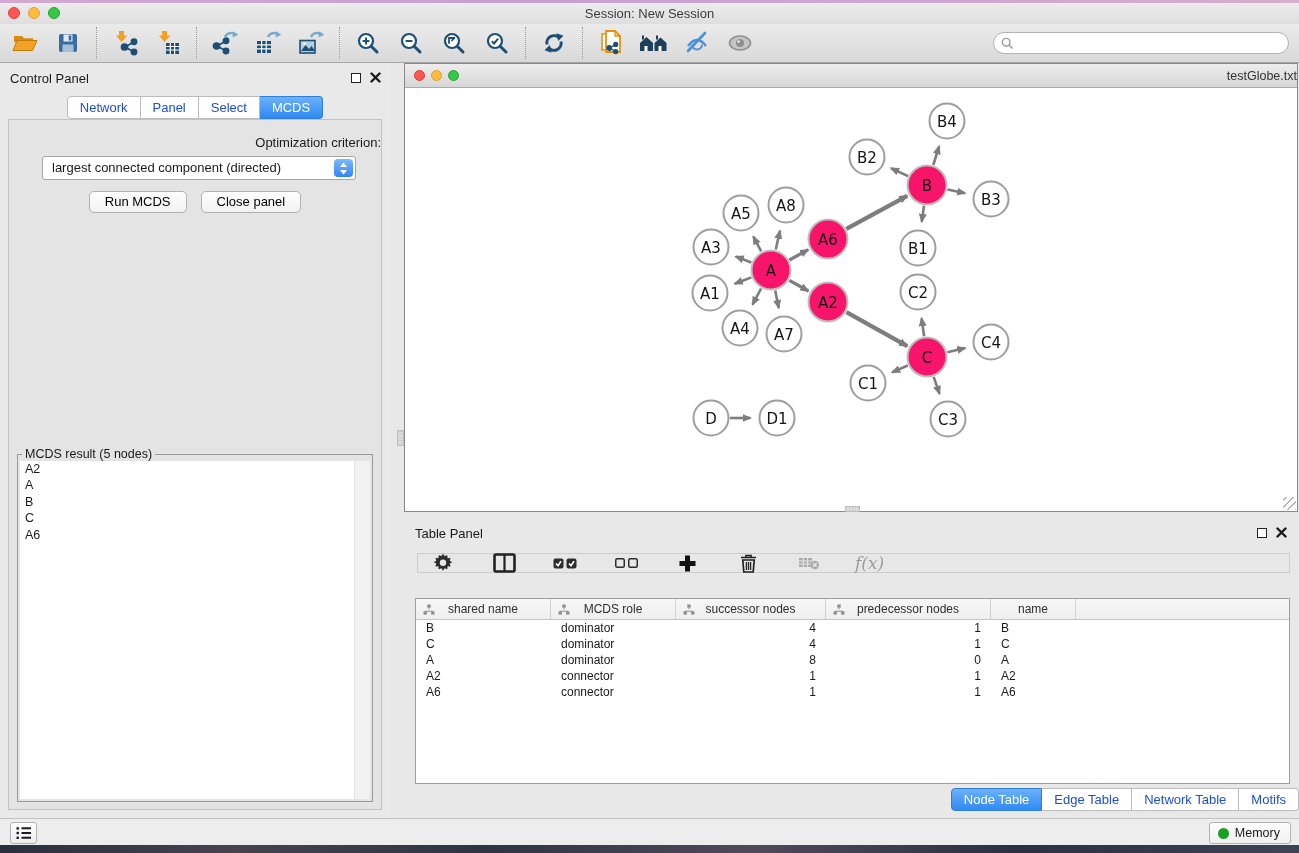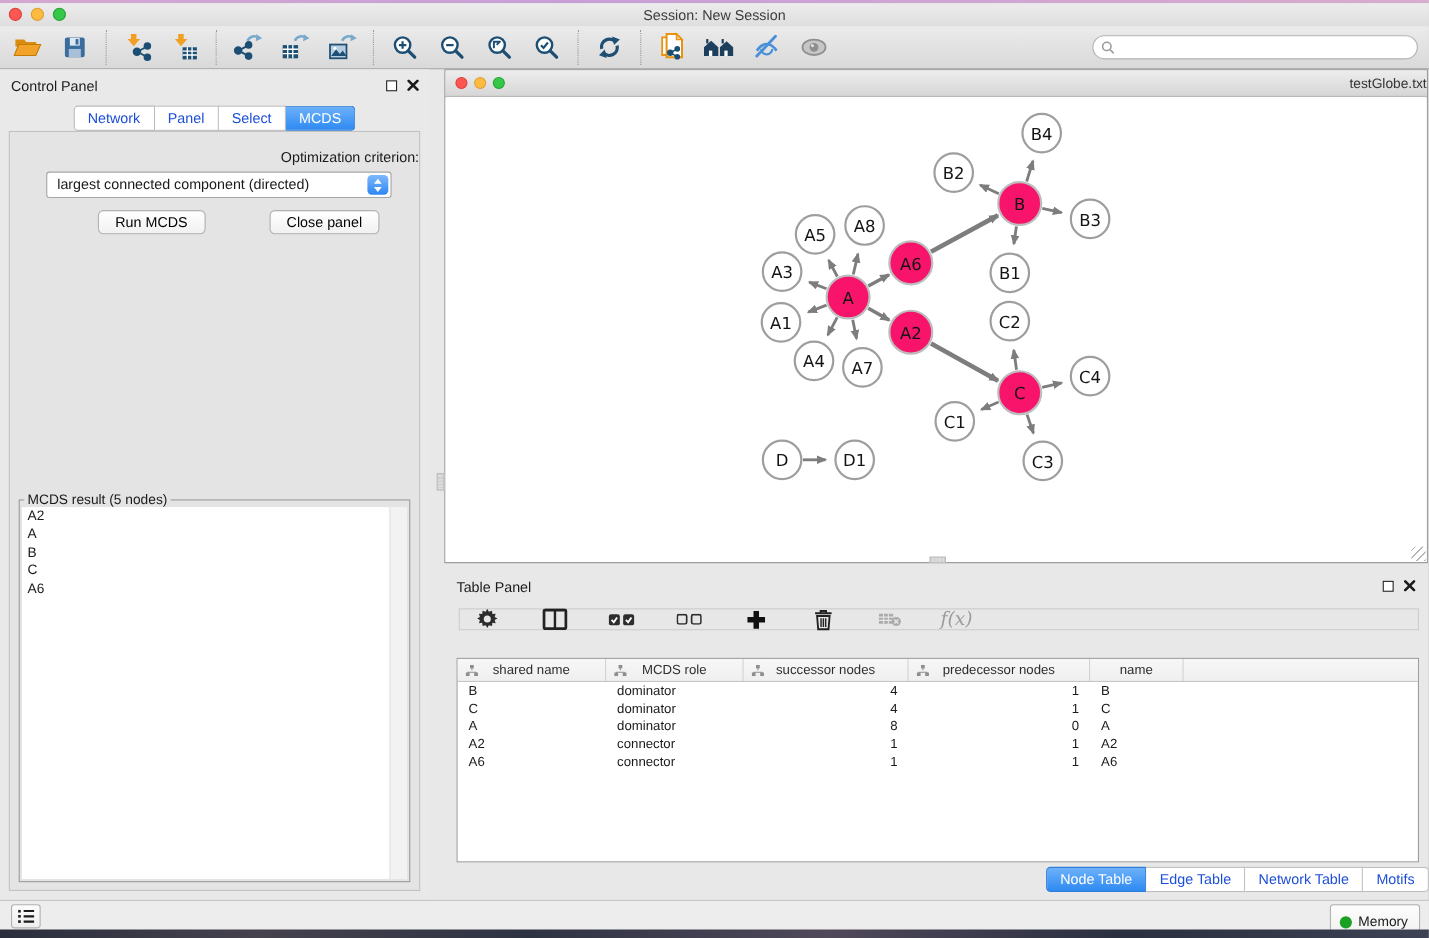--- a/index.html
+++ b/index.html
@@ -42,21 +42,21 @@
   .cp-tabs { position: absolute; top: 33px; left: 0; right: 0; display: flex; justify-content: center; }
   .cp-box { position: absolute; left: 8px; top: 56px; right: 8px; bottom: 8px;
     background: #e4e4e4; border: 1px solid #c2c2c2; }
   .opt-label { position: absolute; top: 15px; left: 0; right: 0; text-align: right; font-size: 13px; }
   .combo { position: absolute; left: 33px; top: 36px; width: 314px; height: 24px; background: #fff;
     border: 1px solid #a6a6a6; border-radius: 3px; font-size: 13px; line-height: 22px; padding-left: 9px; }
   .combo-stepper { position: absolute; right: 2px; top: 2px; width: 19px; height: 18px; border-radius: 4px;
     background: linear-gradient(#7db9fc,#2f86f4); display: flex; align-items: center; justify-content: center; }
   .btnrow { position: absolute; top: 71px; left: 0; right: 0; display: flex; justify-content: center; gap: 14px; }
   .pushbtn { font-size: 13px; line-height: 18px; padding: 1px 15px; height: 22px;
-    background: linear-gradient(#ffffff,#f1f1f1); border: 1px solid #b2b2b2; border-radius: 5px; margin-left: 44px; }
+    background: linear-gradient(#ffffff,#f1f1f1); border: 1px solid #b2b2b2; border-radius: 5px; }
   .resultbox { position: absolute; left: 8px; right: 8px; top: 334px; bottom: 7px; border: 1px solid #9b9b9b; }
   .result-legend { position: absolute; top: -8px; left: 4px; background: #e4e4e4; padding: 0 3px; font-size: 12.5px; }
   .listbox { position: absolute; left: 2px; right: 2px; top: 6px; bottom: 2px; background: #fff; overflow: hidden; }
   .list-scroll { position: absolute; right: 0; top: 0; bottom: 0; width: 16px; background: #f2f2f2; border-left: 1px solid #e2e2e2; }
   .list-item { font-size: 12.5px; line-height: 16.4px; padding-left: 5px; }
 
   
   .network-window { position: absolute; left: 404px; top: 63px; width: 894px; height: 449px;
     border: 1px solid #898989; background: #fff; }
   .nw-titlebar { position: absolute; left: 0; right: 0; top: 0; height: 24px;
@@ -94,21 +94,21 @@
   .td { font-size: 12px; line-height: 16px; padding: 0 10px; white-space: nowrap; overflow: hidden; }
   .td.left { text-align: left; } .td.right { text-align: right; }
   .tp-tabs { position: absolute; left: 0; right: 0; bottom: 7px; display: flex; justify-content: flex-end; }
 
   
   .statusbar { position: absolute; left: 0; top: 818px; right: 0; height: 27px;
     background: #ededed; border-top: 1px solid #c2c2c2; }
   .list-btn { position: absolute; left: 10px; top: 3px; width: 27px; height: 22px;
     background: linear-gradient(#fdfdfd,#eee); border: 1px solid #b2b2b2; border-radius: 3px;
     display: flex; align-items: center; justify-content: center; }
-  .memory-btn { position: absolute; right: 8px; top: 3px; height: 32px; padding: 0 10px 0 8px;
+  .memory-btn { position: absolute; right: 8px; top: 3px; height: 22px; padding: 0 10px 0 8px;
     background: linear-gradient(#fdfdfd,#f0f0f0); border: 1px solid #b2b2b2; border-radius: 3px;
     display: flex; align-items: center; gap: 6px; font-size: 12.5px; }
   .mem-dot { width: 11px; height: 11px; border-radius: 50%; background: #1ca023; }
   .bottomstrip { position: absolute; left: 0; right: 0; bottom: 0; height: 8px;
     background: linear-gradient(90deg,#2a2e3c,#46424e 18%,#2e3342 37%,#50495a 58%,#2b3040 78%,#3d4254); }
 </style>
 </head>
 <body>
 
 <div class="screen">

